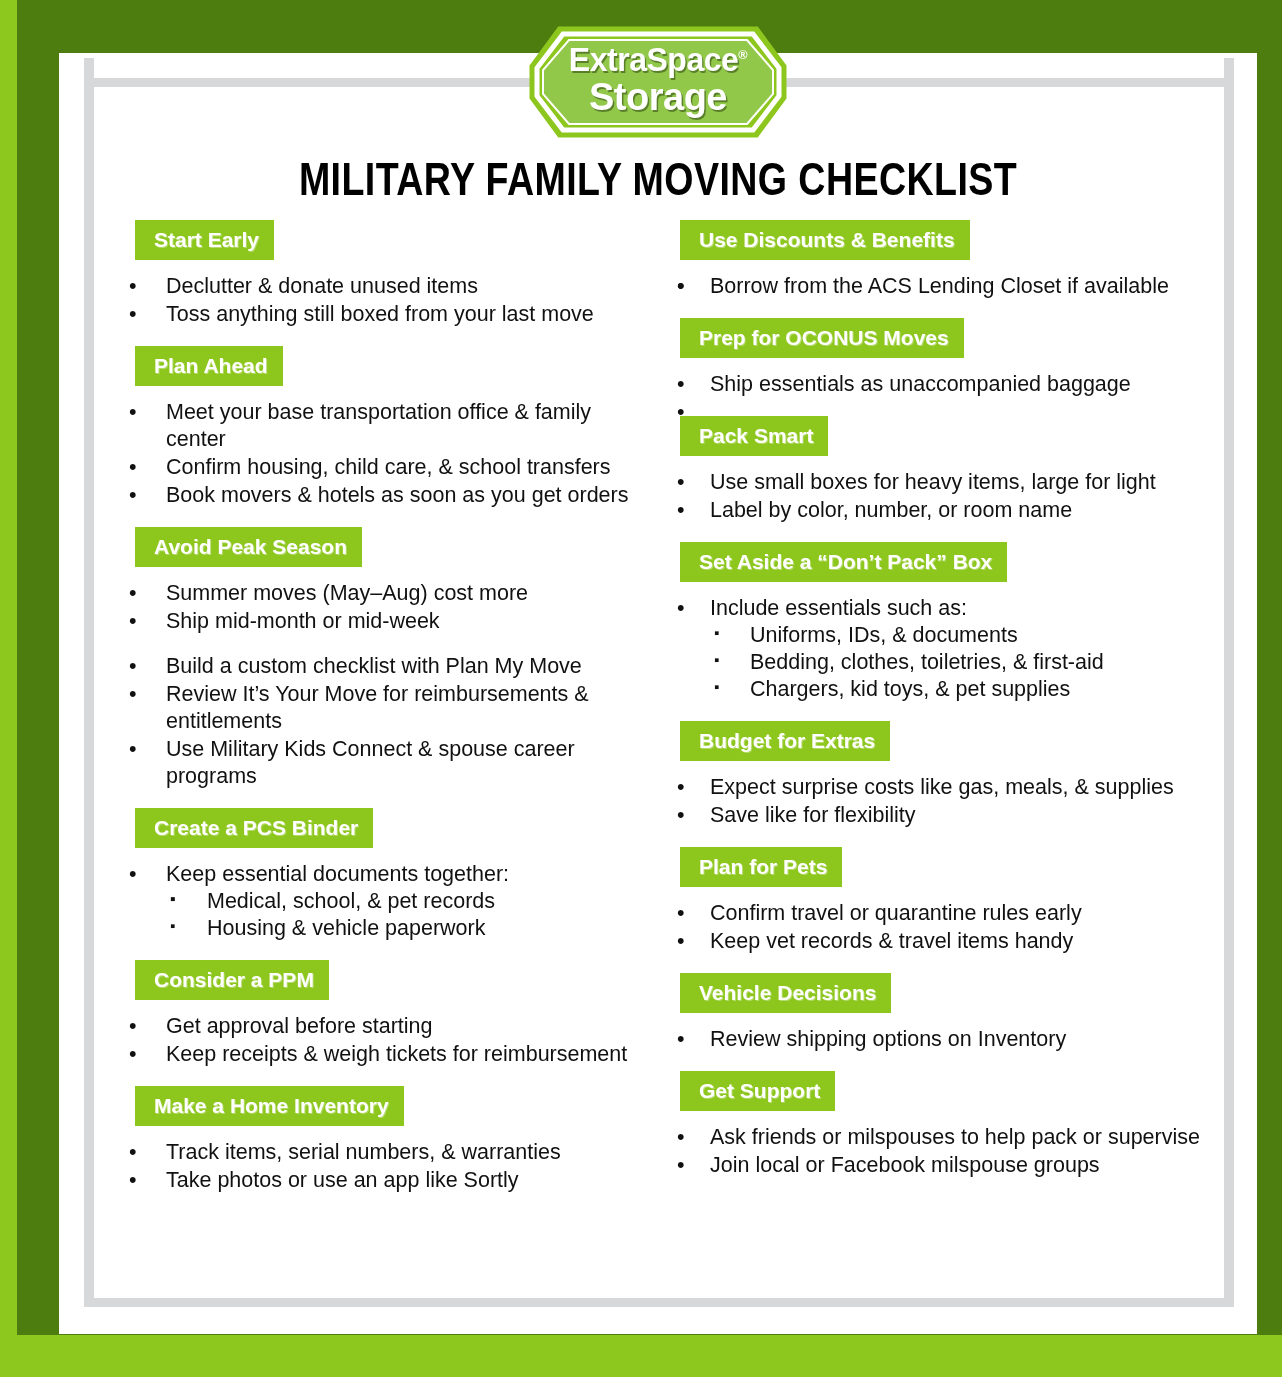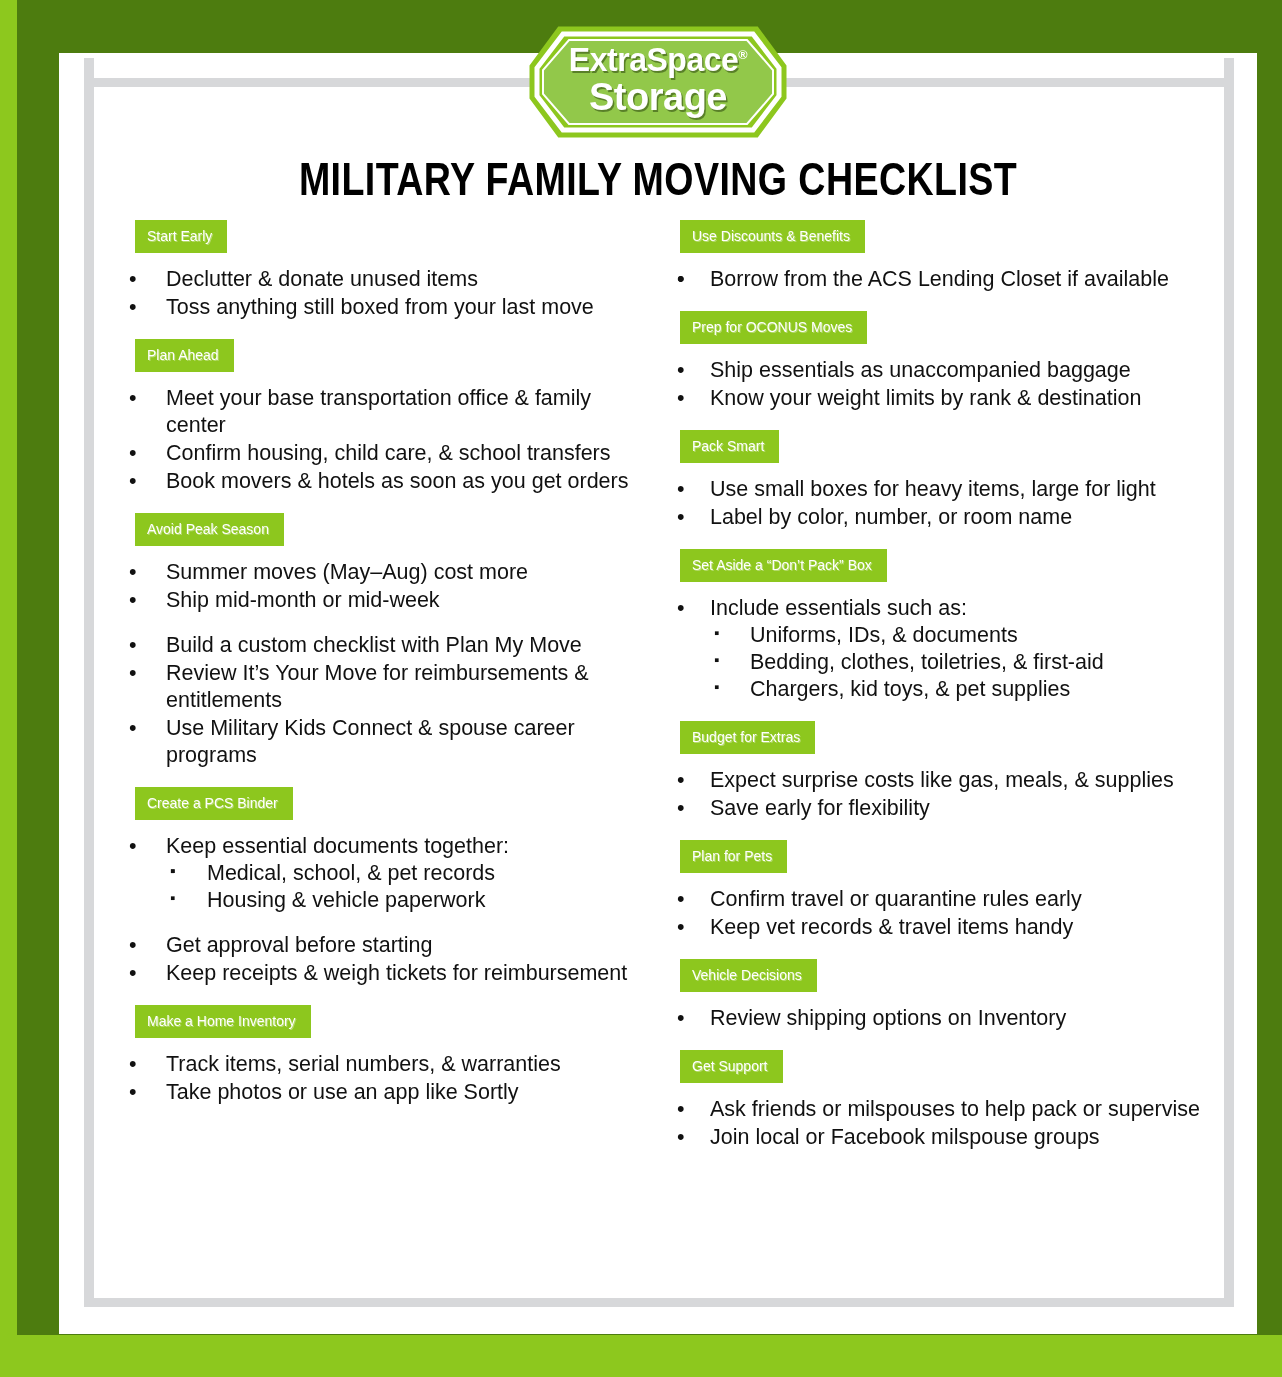--- a/index.html
+++ b/index.html
@@ -147,24 +147,24 @@
   }
   .col-left  { left: 104px;  width: 530px; }
   .col-right { left: 655px;  width: 540px; }
 
   
   .section { margin-bottom: 0; }
   .sec-head {
     display: inline-block;
     background: #8dc71e;
     color: #ffffff;
-    font-weight: normal;
-    font-size: 14px;
+    font-weight: bold;
+    font-size: 21px;
     line-height: 1;
-    padding: 9px 15px 10px 12px;
+    padding: 9px 15px 10px 19px;
     white-space: nowrap;
     text-shadow: 1px 1px 0 rgba(255,255,255,0.35);
   }
   .col-left  .sec-head { margin-left: 14px; }
   .col-right .sec-head { margin-left: 8px; }
 
   ul.bullets {
     list-style: none;
     margin: 13px 0 18px 0;
     padding: 0;
@@ -254,52 +254,52 @@
             <li><span class="bdot">•</span><span>Review It’s Your Move for reimbursements &amp; entitlements</span></li>
             <li><span class="bdot">•</span><span>Use Military Kids Connect &amp; spouse career programs</span></li>
           </ul></div>
         <div class="section"><div class="sec-head">Create a PCS Binder</div><ul class="bullets">
             <li><span class="bdot">•</span><span>Keep essential documents together:</span><ul class="subbullets">
                 <li><span class="sdot">▪</span></li>
                 <li><span class="sdot">▪</span><span>Medical, school, &amp; pet records</span></li>
                 <li><span class="sdot">▪</span><span>Housing &amp; vehicle paperwork</span></li>
               </ul></li>
           </ul></div>
-        <div class="section"><ul class="bullets">
+        <div class="section"><div class="sec-head">Consider a PPM</div><ul class="bullets">
             <li><span class="bdot">•</span><span>Get approval before starting</span></li>
             <li><span class="bdot">•</span><span>Keep receipts &amp; weigh tickets for reimbursement</span></li>
           </ul></div>
         <div class="section"><div class="sec-head">Make a Home Inventory</div><ul class="bullets">
             <li><span class="bdot">•</span><span>Track items, serial numbers, &amp; warranties</span></li>
             <li><span class="bdot">•</span><span>Take photos or use an app like Sortly</span></li>
           </ul></div>
       </div>
     <div class="col col-right" id="col-right">
         <div class="section"><div class="sec-head">Use Discounts &amp; Benefits</div><ul class="bullets">
             <li><span class="bdot">•</span></li>
             <li><span class="bdot">•</span><span>Borrow from the ACS Lending Closet if available</span></li>
           </ul></div>
         <div class="section"><div class="sec-head">Prep for OCONUS Moves</div><ul class="bullets">
             <li><span class="bdot">•</span><span>Ship essentials as unaccompanied baggage</span></li>
-            <li><span class="bdot">•</span><span>Know your weight limits by rank &amp; destination</span></li>
+            <li><span class="bdot">•</span></li>
           </ul></div>
         <div class="section"><div class="sec-head">Pack Smart</div><ul class="bullets">
             <li><span class="bdot">•</span><span>Use small boxes for heavy items, large for light</span></li>
             <li><span class="bdot">•</span><span>Label by color, number, or room name</span></li>
           </ul></div>
         <div class="section"><div class="sec-head">Set Aside a “Don’t Pack” Box</div><ul class="bullets">
             <li><span class="bdot">•</span><span>Include essentials such as:</span><ul class="subbullets">
                 <li><span class="sdot">▪</span><span>Uniforms, IDs, &amp; documents</span></li>
                 <li><span class="sdot">▪</span><span>Bedding, clothes, toiletries, &amp; first-aid</span></li>
                 <li><span class="sdot">▪</span><span>Chargers, kid toys, &amp; pet supplies</span></li>
               </ul></li>
           </ul></div>
         <div class="section"><div class="sec-head">Budget for Extras</div><ul class="bullets">
             <li><span class="bdot">•</span><span>Expect surprise costs like gas, meals, &amp; supplies</span></li>
-            <li><span class="bdot">•</span><span>Save early for flexibility</span></li>
+            <li><span class="bdot">•</span><span>Save like for flexibility</span></li>
           </ul></div>
         <div class="section"><div class="sec-head">Plan for Pets</div><ul class="bullets">
             <li><span class="bdot">•</span><span>Confirm travel or quarantine rules early</span></li>
             <li><span class="bdot">•</span><span>Keep vet records &amp; travel items handy</span></li>
           </ul></div>
         <div class="section"><div class="sec-head">Vehicle Decisions</div><ul class="bullets">
             <li><span class="bdot">•</span><span>Review shipping options on Inventory</span></li>
           </ul></div>
         <div class="section"><div class="sec-head">Get Support</div><ul class="bullets">
             <li><span class="bdot">•</span><span>Ask friends or milspouses to help pack or supervise</span></li>

